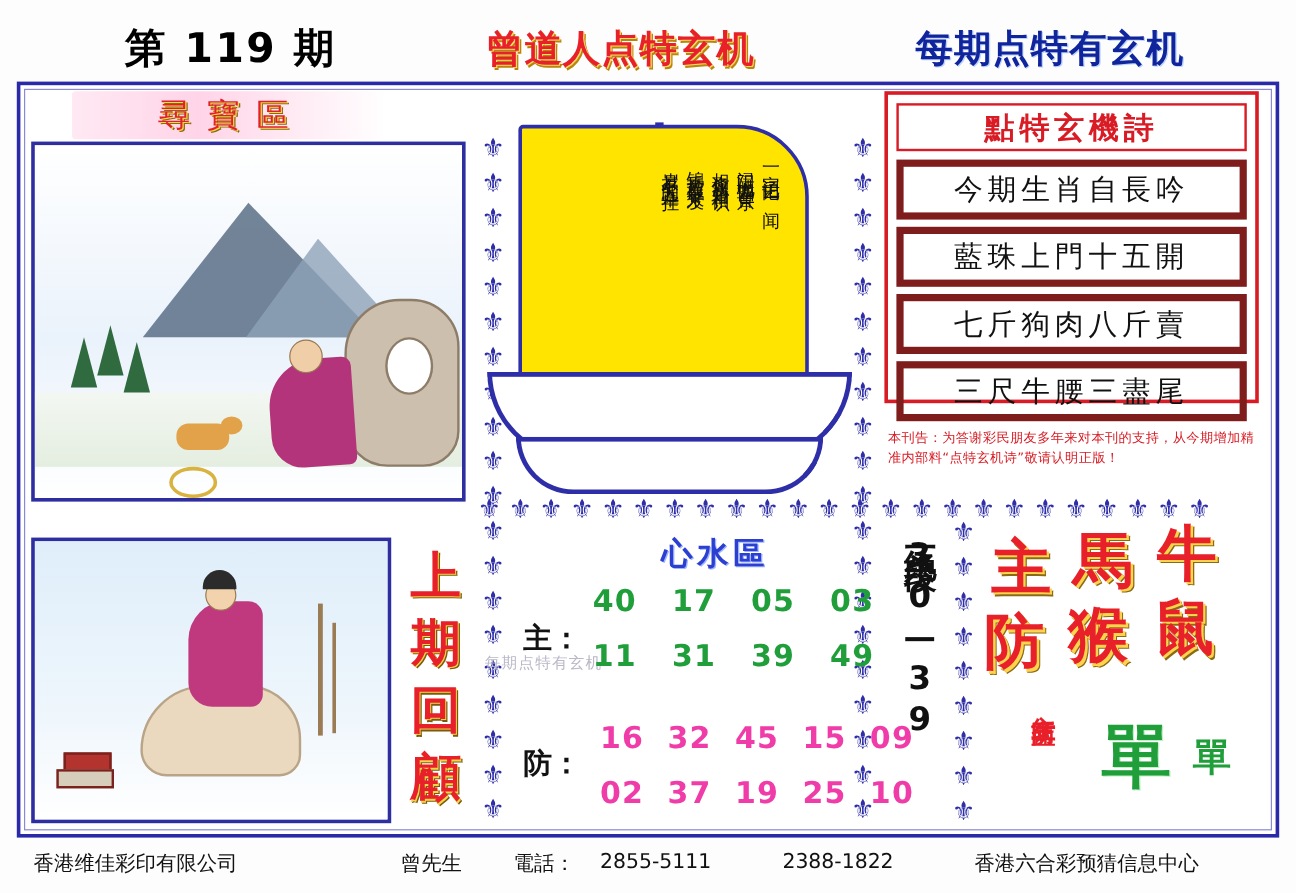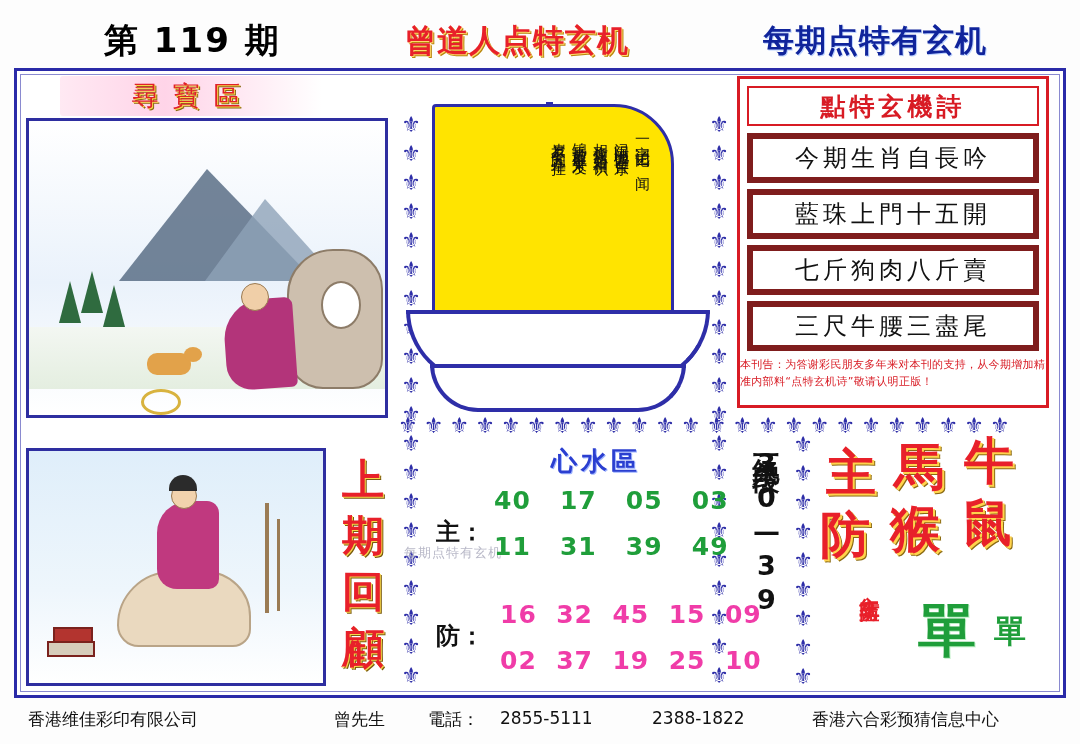--- a/index.html
+++ b/index.html
@@ -163,21 +163,21 @@
     font-size:15px;color:#111;letter-spacing:3px;
     font-family:"DejaVu Serif","Liberation Serif",serif;
   }
   .poem-sign{
     writing-mode:vertical-rl;text-orientation:upright;
     font-size:10px;color:#111;letter-spacing:2px;align-self:flex-end;
   }
 
   
   .poembox{
-    position:absolute;left:737px;top:76px;width:312px;height:332px;
+    position:absolute;left:737px;top:76px;width:312px;height:260px;
     background:#fff;border:3px solid #d81b24;box-sizing:border-box;
   }
   .poembox-title{
     margin:7px;height:36px;border:2px solid #d81b24;
     display:flex;align-items:center;justify-content:center;
     font-size:25px;font-weight:bold;color:#d81b24;letter-spacing:4px;
     font-family:"DejaVu Serif","Liberation Serif",serif;
   }
   .poembox-line{
     margin:0 7px 6px 7px;height:38px;border:6px solid #7f1d1d;

